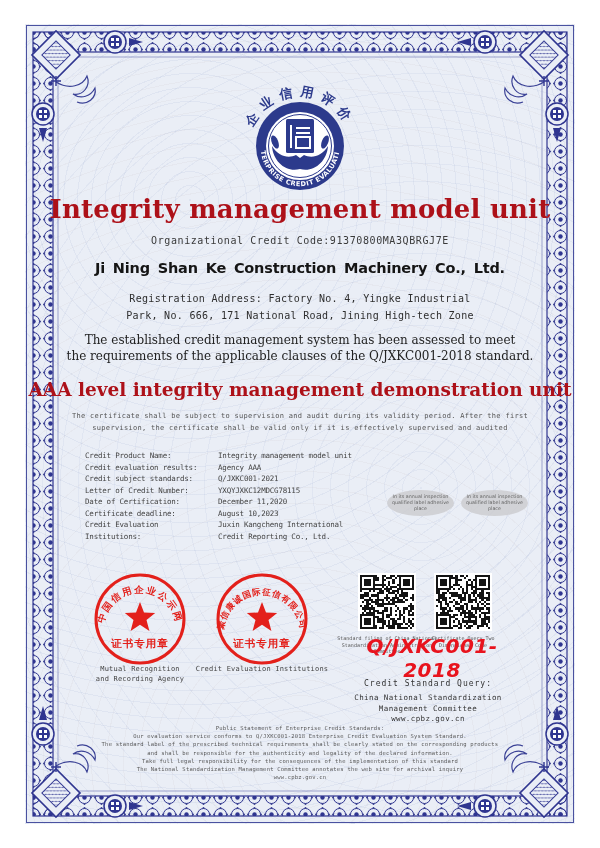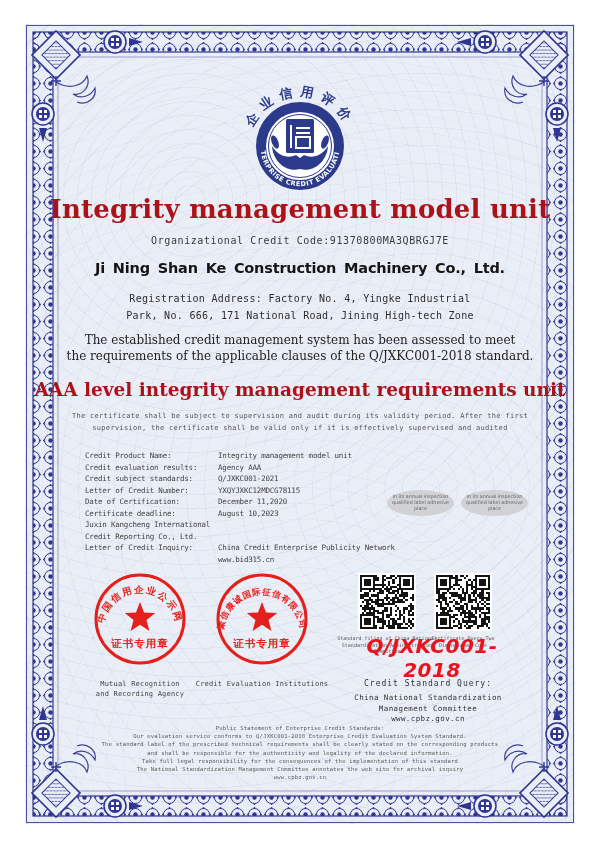--- a/index.html
+++ b/index.html
@@ -32,21 +32,21 @@
   .details .lbl{width:133px;flex:none;line-height:11.5px;}
   .details .val{flex:1;line-height:11.5px;white-space:pre-line;}
 
   .oval{top:466px;width:67px;height:26px;border-radius:50%;background:rgba(205,205,208,.85);
         display:flex;flex-direction:column;align-items:center;justify-content:center;
         font-size:4.8px;line-height:6px;color:#666;text-align:center;}
   .oval-1{left:362px;} .oval-2{left:436px;}
 
   .stamp{top:547px;width:96px;height:96px;}
   .stamp-1{left:67px;} .stamp-2{left:189px;}
-  .stamp-cap{top:656px;width:150px;font-size:7px;line-height:9.5px;color:#444;text-align:center;letter-spacing:.2px;}
+  .stamp-cap{top:641px;width:150px;font-size:7px;line-height:9.5px;color:#444;text-align:center;letter-spacing:.2px;}
   .stamp-cap-1{left:40px;} .stamp-cap-2{left:162px;}
 
   .qr{top:549px;width:58px;height:58px;background:#fff;display:grid;
       grid-template-rows:repeat(25,1fr);grid-template-columns:repeat(25,1fr);padding:2px;box-sizing:border-box;}
   .qr i{background:#141414;}
   .qr-1{left:333px;} .qr-2{left:409px;}
   .qr-cap{top:611px;width:110px;font-size:5px;line-height:6.5px;color:#555;text-align:center;}
   .qr-cap-1{left:307px;} .qr-cap-2{left:383px;}
 
   .redcode{top:610px;left:327px;width:160px;text-align:center;font-size:20px;line-height:24px;
@@ -138,21 +138,21 @@
   <div class="abs center address mono">
     <div>Registration Address: Factory No. 4, Yingke Industrial</div>
     <div>Park, No. 666, 171 National Road, Jining High-tech Zone</div>
   </div>
 
   <div class="abs center statement serif">
     <div>The established credit management system has been assessed to meet</div>
     <div>the requirements of the applicable clauses of the Q/JXKC001-2018 standard.</div>
   </div>
 
-  <div class="abs center award serif">AAA level integrity management requirements unit</div>
+  <div class="abs center award serif">AAA level integrity management demonstration unit</div>
 
   <div class="abs center supervision mono">
     <div>The certificate shall be subject to supervision and audit during its validity period. After the first</div>
     <div>supervision, the certificate shall be valid only if it is effectively supervised and audited</div>
   </div>
 
   <div class="abs details mono">
     <div class="row">
       <span class="lbl">Credit Product Name:</span>
       <span class="val">Integrity management model unit</span>
@@ -171,27 +171,23 @@
     </div>
     <div class="row">
       <span class="lbl">Date of Certification:</span>
       <span class="val">December 11,2020</span>
     </div>
     <div class="row">
       <span class="lbl">Certificate deadline:</span>
       <span class="val">August 10,2023</span>
     </div>
     <div class="row">
+      <span class="lbl">Credit Evaluation Institutions:</span>
       <span class="val">Juxin Kangcheng International
 Credit Reporting Co., Ltd.</span>
-    </div>
-    <div class="row">
-      <span class="lbl">Letter of Credit Inquiry:</span>
-      <span class="val">China Credit Enterprise Publicity Network
-www.bid315.cn</span>
     </div>
   </div>
 
   <div class="abs oval oval-1">
     <span>In its annual inspection</span>
     <span>qualified label adhesive place</span>
   </div>
   <div class="abs oval oval-2">
     <span>In its annual inspection</span>
     <span>qualified label adhesive place</span>

